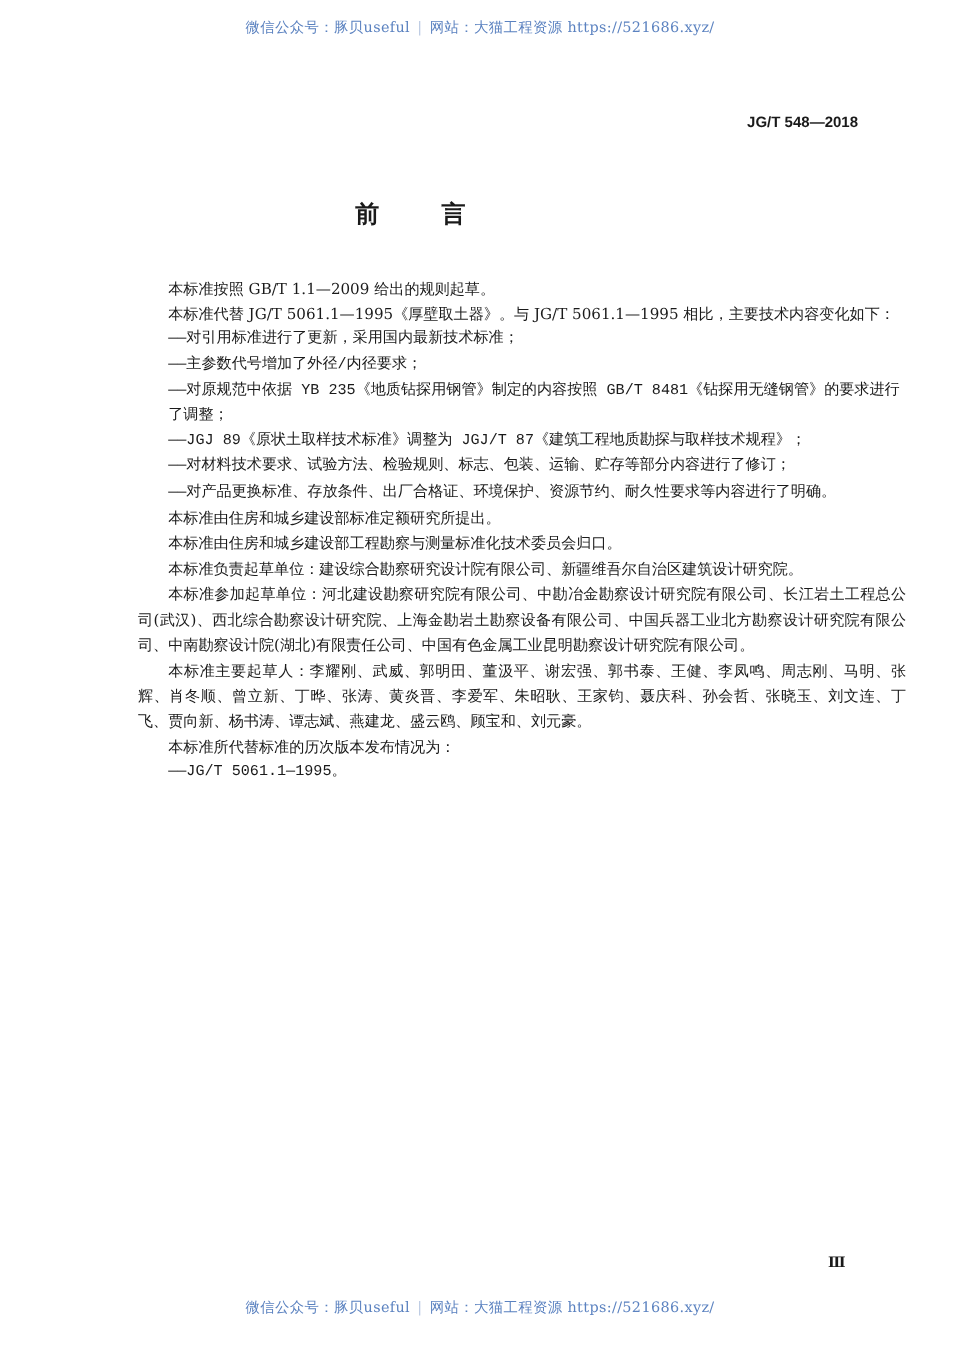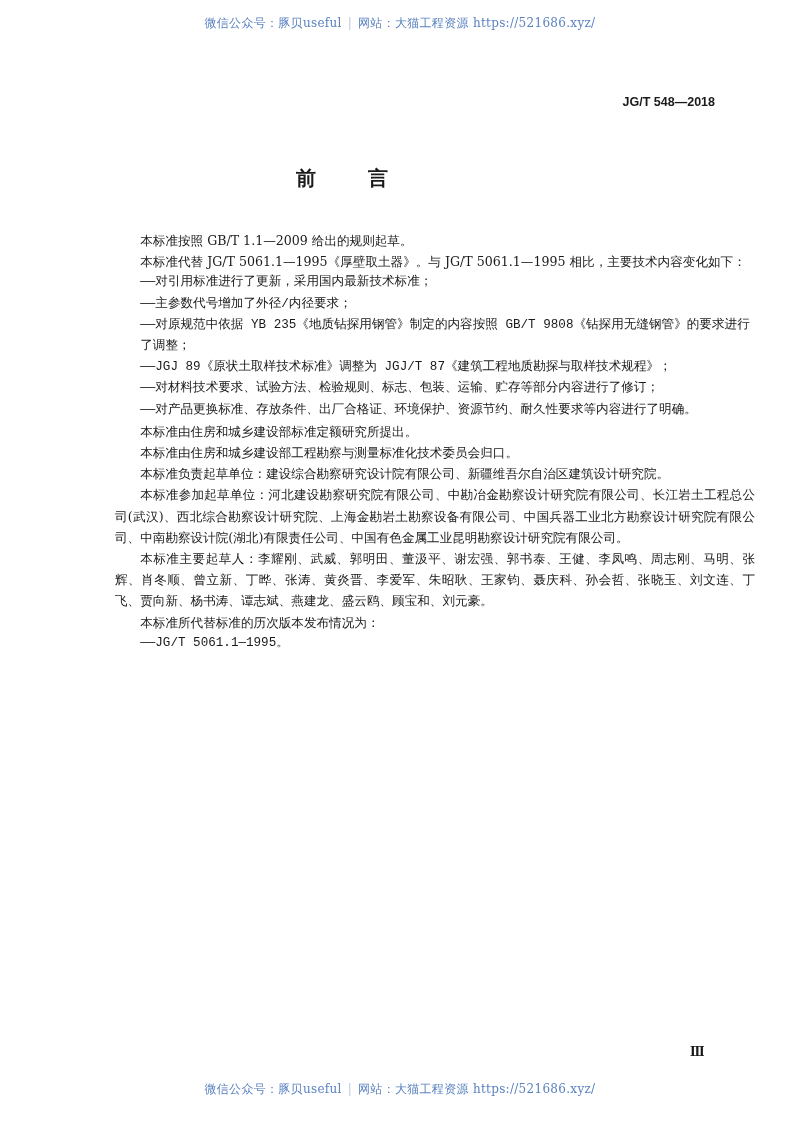--- a/index.html
+++ b/index.html
@@ -31,21 +31,21 @@
 
 <div class="title">
   <span>前</span><span>言</span>
 </div>
 
 <div class="body">
   <p class="p">本标准按照 GB/T 1.1—2009 给出的规则起草。</p>
   <p class="p">本标准代替 JG/T 5061.1—1995《厚壁取土器》。与 JG/T 5061.1—1995 相比，主要技术内容变化如下：</p>
   <p class="dash">——对引用标准进行了更新，采用国内最新技术标准；</p>
   <p class="dash">——主参数代号增加了外径/内径要求；</p>
-  <p class="dash" style="text-indent:0;">——对原规范中依据 YB 235《地质钻探用钢管》制定的内容按照 GB/T 9808《钻探用无缝钢管》的要求进行了调整；</p>
+  <p class="dash" style="text-indent:0;">——对原规范中依据 YB 235《地质钻探用钢管》制定的内容按照 GB/T 8481《钻探用无缝钢管》的要求进行了调整；</p>
   <p class="dash">——JGJ 89《原状土取样技术标准》调整为 JGJ/T 87《建筑工程地质勘探与取样技术规程》；</p>
   <p class="dash">——对材料技术要求、试验方法、检验规则、标志、包装、运输、贮存等部分内容进行了修订；</p>
   <p class="dash">——对产品更换标准、存放条件、出厂合格证、环境保护、资源节约、耐久性要求等内容进行了明确。</p>
   <p class="p">本标准由住房和城乡建设部标准定额研究所提出。</p>
   <p class="p">本标准由住房和城乡建设部工程勘察与测量标准化技术委员会归口。</p>
   <p class="p">本标准负责起草单位：建设综合勘察研究设计院有限公司、新疆维吾尔自治区建筑设计研究院。</p>
   <p class="p">本标准参加起草单位：河北建设勘察研究院有限公司、中勘冶金勘察设计研究院有限公司、长江岩土工程总公司(武汉)、西北综合勘察设计研究院、上海金勘岩土勘察设备有限公司、中国兵器工业北方勘察设计研究院有限公司、中南勘察设计院(湖北)有限责任公司、中国有色金属工业昆明勘察设计研究院有限公司。</p>
   <p class="p">本标准主要起草人：李耀刚、武威、郭明田、董汲平、谢宏强、郭书泰、王健、李凤鸣、周志刚、马明、张辉、肖冬顺、曾立新、丁晔、张涛、黄炎晋、李爱军、朱昭耿、王家钧、聂庆科、孙会哲、张晓玉、刘文连、丁飞、贾向新、杨书涛、谭志斌、燕建龙、盛云鸥、顾宝和、刘元豪。</p>
   <p class="p">本标准所代替标准的历次版本发布情况为：</p>
   <p class="dash">——JG/T 5061.1—1995。</p>

